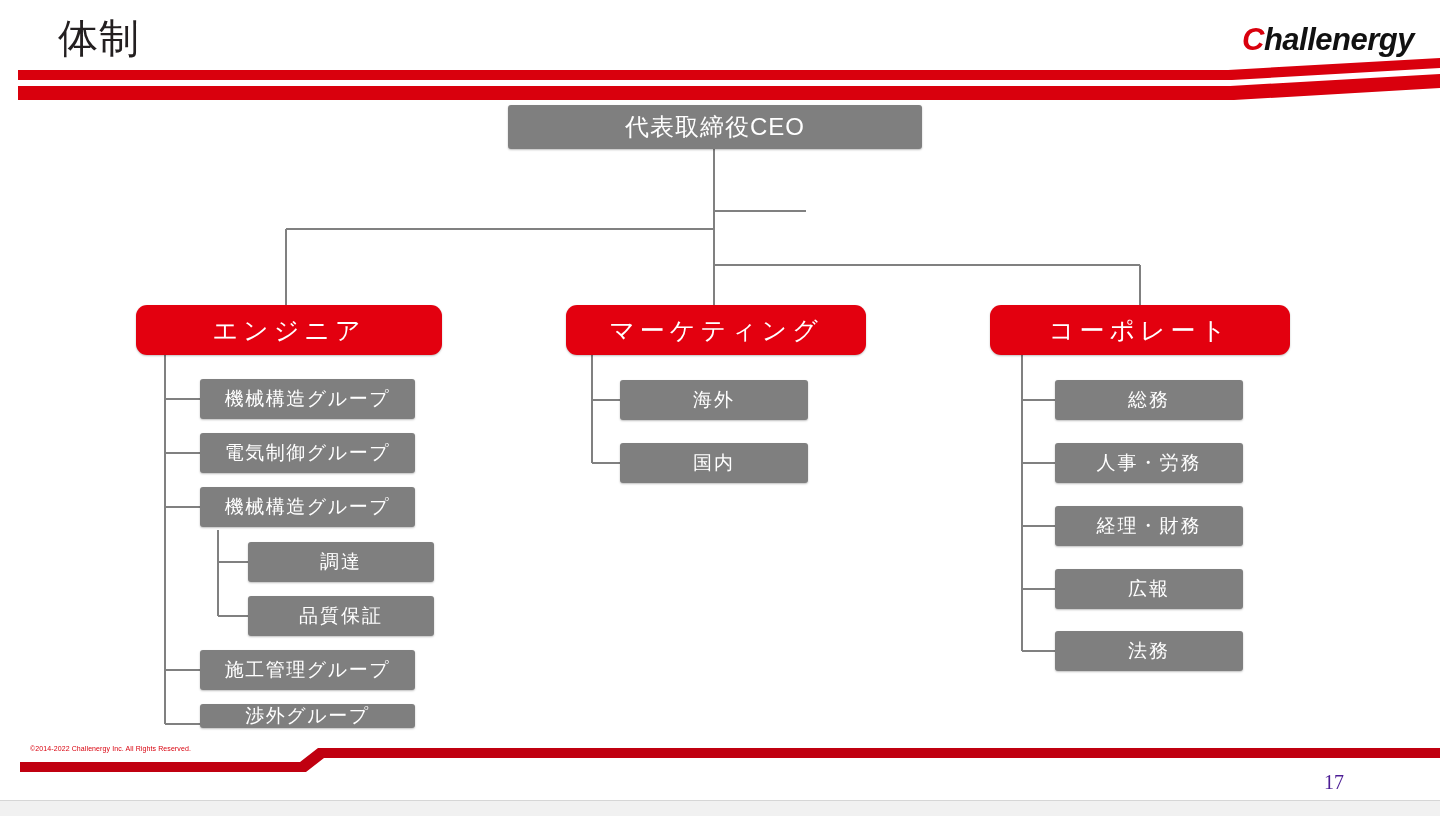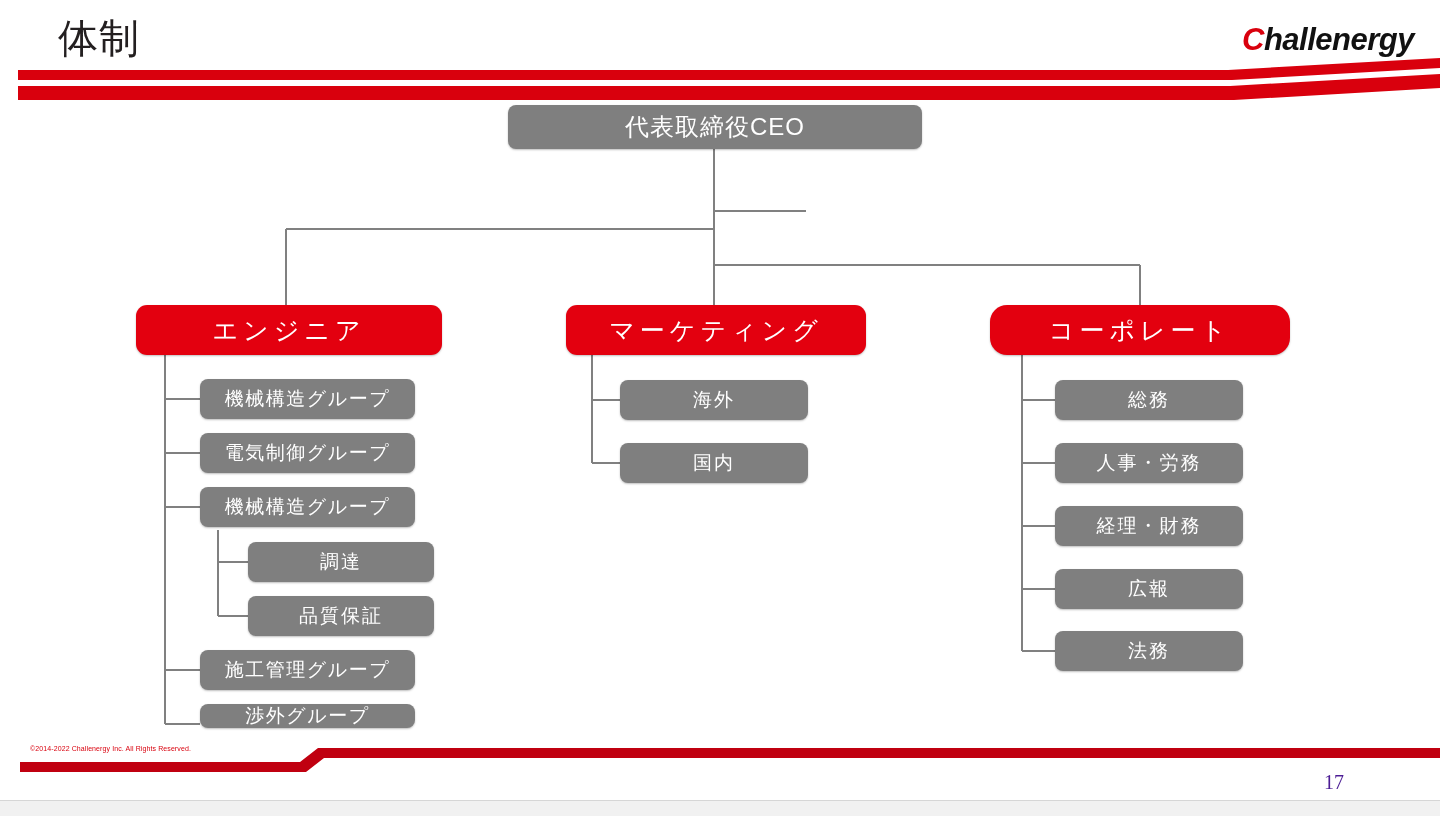--- a/index.html
+++ b/index.html
@@ -45,21 +45,21 @@
   .header-rule{top:58px;width:1440px;height:46px;}
   .footer-rule{top:742px;width:1440px;height:36px;}
 
   
   #connectors{position:absolute;left:0;top:0;width:1440px;height:800px;}
 
   .node{
     position:absolute;
     box-sizing:border-box;
     display:flex;align-items:center;justify-content:center;
-    border-radius:8px;
+    border-radius:3px;
     color:#ffffff;
     text-align:center;
     white-space:nowrap;
     box-shadow:0 1px 2px rgba(0,0,0,.25);
   }
   .node.gray{background:#7f7f7f;}
   .node.red{background:#e3000f;border-radius:11px;}
 
   .lvl-ceo{font-size:24px;letter-spacing:1px;}
   .lvl-council{font-size:23px;letter-spacing:2px;}
@@ -166,21 +166,21 @@
   <div class="node red lvl-div" style="left:566px;top:305px;width:300px;height:50px;">
     <span>マーケティング</span>
   </div>
   <div class="node gray lvl-sub" style="left:620px;top:380px;width:188px;height:40px;">
     <span>海外</span>
   </div>
   <div class="node gray lvl-sub" style="left:620px;top:443px;width:188px;height:40px;">
     <span>国内</span>
   </div>
 
-  <div class="node red lvl-div" style="left:990px;top:305px;width:300px;height:50px;border-radius:17px;">
+  <div class="node red lvl-div" style="left:990px;top:305px;width:300px;height:50px;">
     <span>コーポレート</span>
   </div>
   <div class="node gray lvl-sub" style="left:1055px;top:380px;width:188px;height:40px;">
     <span>総務</span>
   </div>
   <div class="node gray lvl-sub" style="left:1055px;top:443px;width:188px;height:40px;">
     <span>人事・労務</span>
   </div>
   <div class="node gray lvl-sub" style="left:1055px;top:506px;width:188px;height:40px;">
     <span>経理・財務</span>

